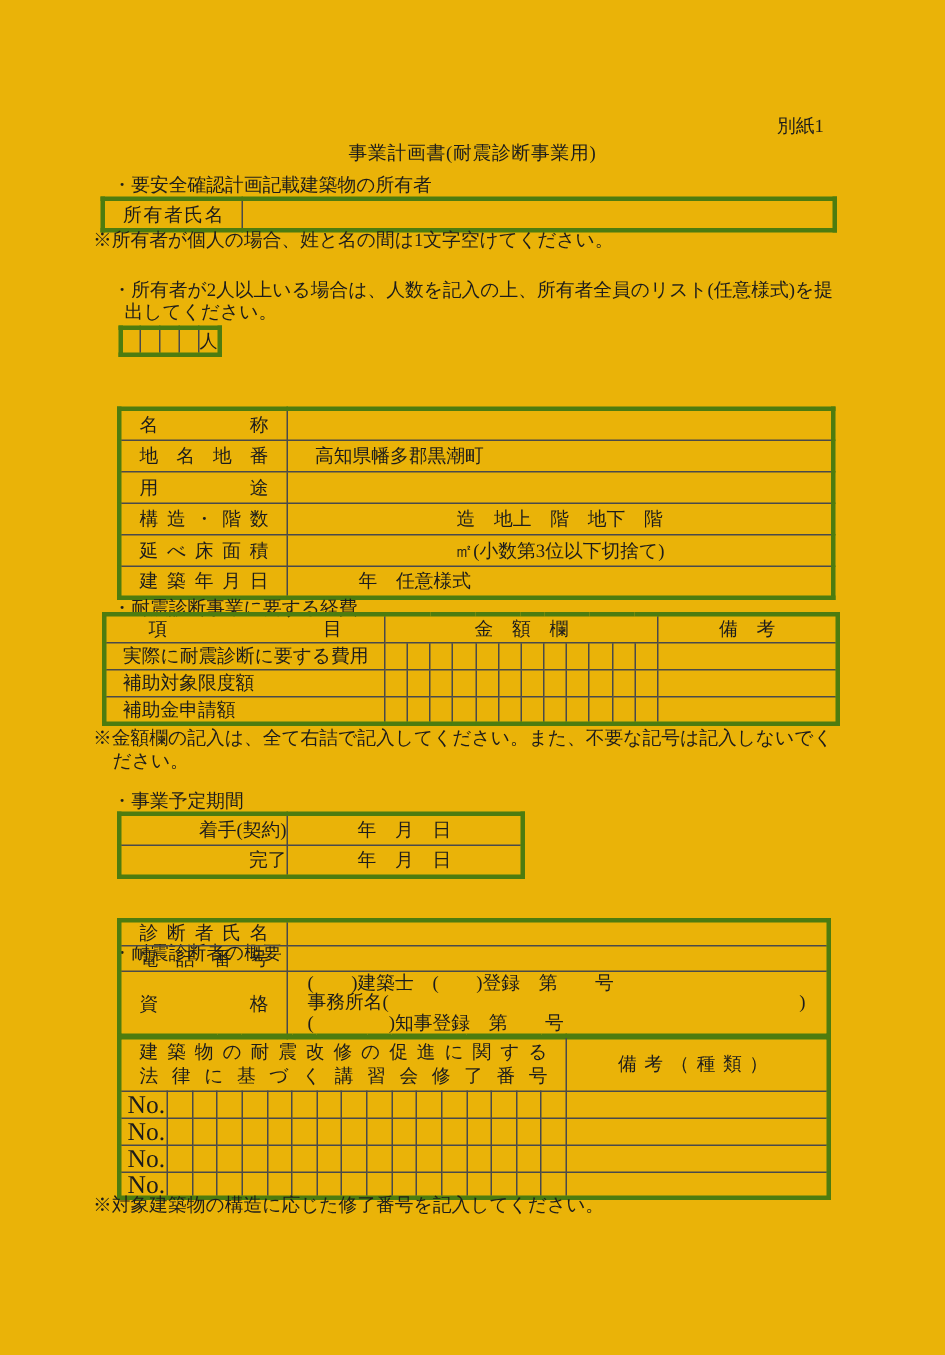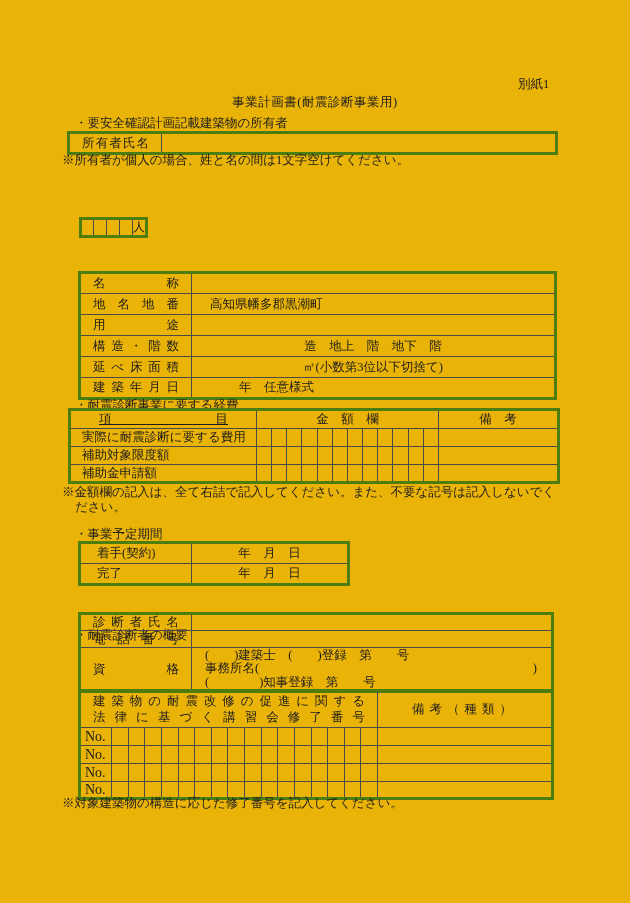--- a/index.html
+++ b/index.html
@@ -19,38 +19,38 @@
   .nhang { padding-left:13px; text-indent:-13px; }
 
   table { border-collapse:collapse; table-layout:fixed; background:transparent; }
   td { border:1px solid #555; font-size:12.5px; vertical-align:middle;
        overflow:hidden; white-space:nowrap; padding:0; }
   table.frame { border:3px solid #4d7c0f; }
   table.frame > tbody > tr > td { border-color:#4a4a4a; }
 
   
   .jl { text-align:justify; text-align-last:justify; text-justify:inter-character; padding:0 12px; }
-  .jl2 { text-align:justify; text-align-last:justify; text-justify:inter-character; padding:0 28px;text-decoration:underline; }
+  .jl2 { text-align:justify; text-align-last:justify; text-justify:inter-character; padding:0 28px; }
   .ctr { text-align:center; }
   .pl11 { padding-left:11px; text-align:left; }
-  .pl12 { padding-left:16px; text-align:left; }
+  .pl12 { padding-left:16px; text-align:right; }
   .pl18 { padding-left:18px; text-align:left; }
   .pl47 { padding-left:47px; text-align:left; }
 
   .cnt { width:13px; height:15px; }
   .unit { text-align:center; font-size:12px; }
 
   .qcell { padding:1px 14px 1px 13px; }
   .qline { line-height:13.4px; white-space:nowrap; }
   .qline2 { display:flex; justify-content:space-between; }
 
   .course-hd { padding:2px 12px; }
   .course-line { text-align:justify; text-align-last:justify; text-justify:inter-character; line-height:15.5px; }
   .remarks-hd { text-align:center; letter-spacing:5px; }
-  .no-cell { font-size:14px; padding-left:4px; text-align:left;
+  .no-cell { font-size:17px; padding-left:4px; text-align:left;
              font-family:"Liberation Serif","DejaVu Serif",serif; }
 </style>
 </head>
 <body>
 
 <div class="page">
 
   <div class="abs tag">別紙1</div>
   <div class="abs title">事業計画書(耐震診断事業用)</div>
 
@@ -64,20 +64,21 @@
     <tbody>
       <tr style="height:21px">
         <td class="jl">所有者氏名</td>
         <td></td>
       </tr>
     </tbody>
   </table>
 
   <div class="abs note" style="top:153px">※所有者が個人の場合、姓と名の間は1文字空けてください。</div>
 
+  <div class="abs hd hang" style="top:186px;width:486px">・所有者が2人以上いる場合は、人数を記入の上、所有者全員のリスト(任意様式)を提出してください。</div>
 
   <table class="abs frame" style="top:217px;left:79px">
     <tbody>
       <tr style="height:15px">
         <td class="cnt"></td>
         <td class="cnt"></td>
         <td class="cnt"></td>
         <td class="cnt"></td>
         <td class="cnt unit">人</td>
       </tr>

